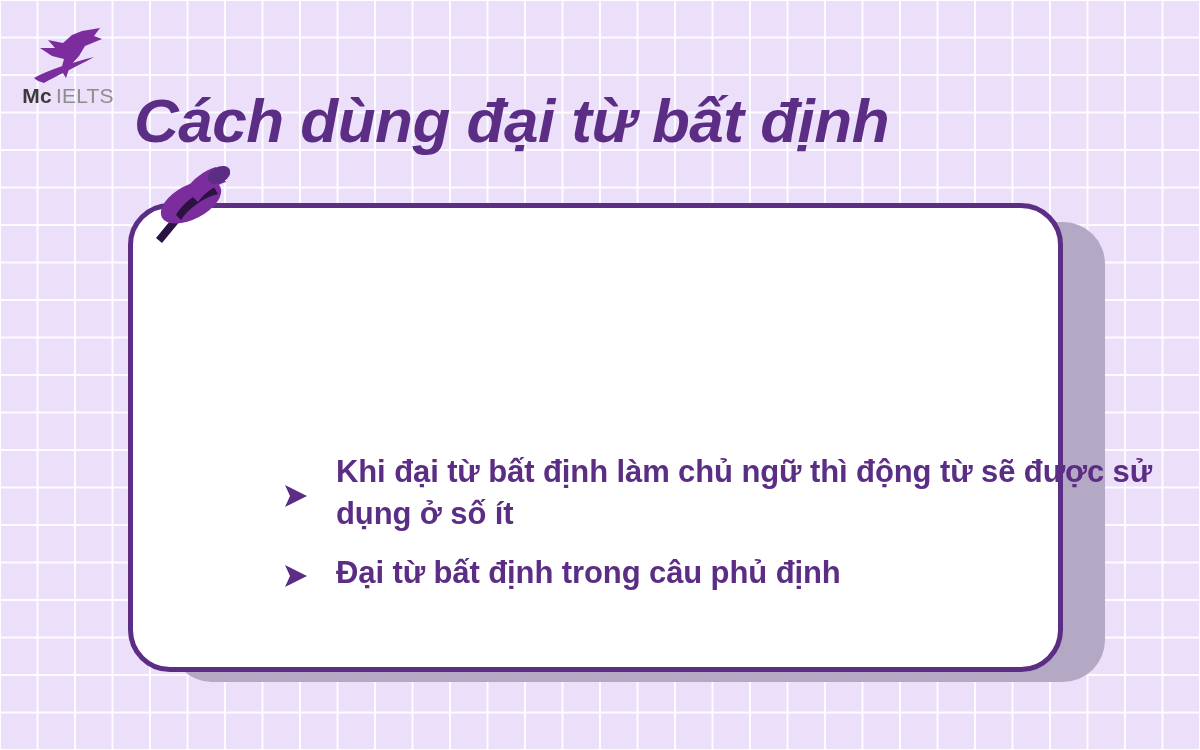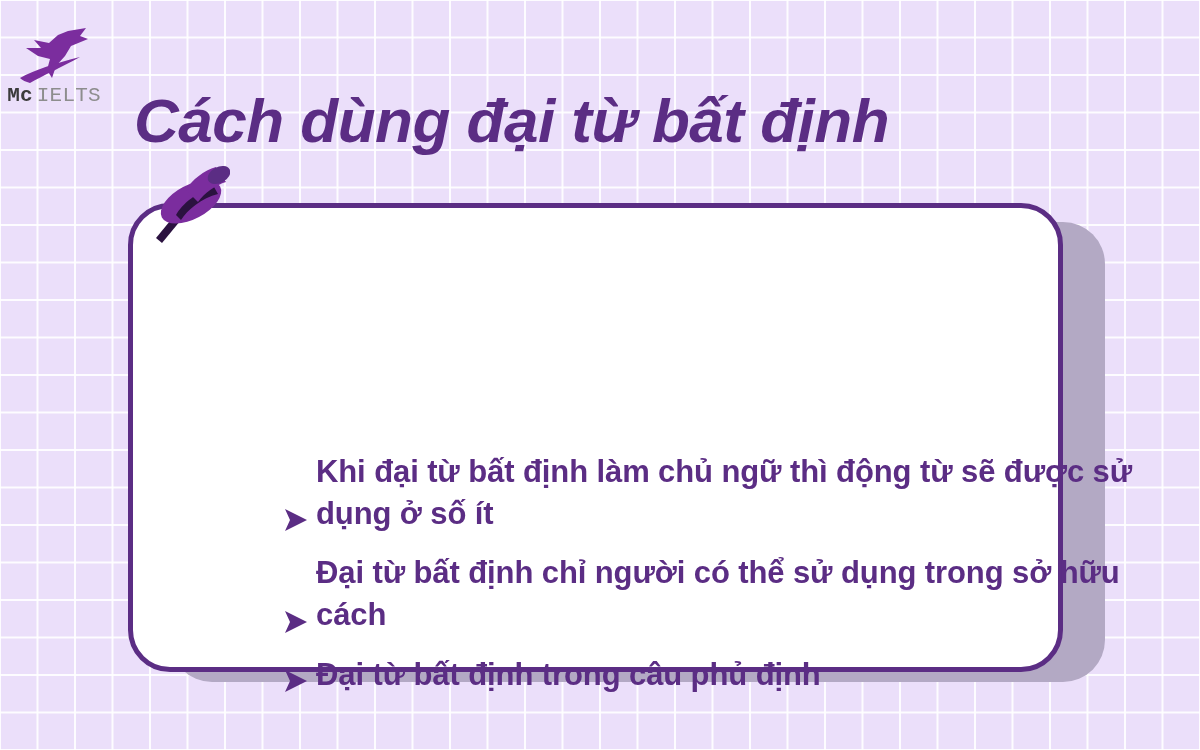--- a/index.html
+++ b/index.html
@@ -22,25 +22,24 @@
     background-image:
       linear-gradient(to right, rgba(255,255,255,0.92) 2px, transparent 2px),
       linear-gradient(to bottom, rgba(255,255,255,0.92) 2px, transparent 2px);
     background-size: 37.5px 37.5px;
     background-position: -1px -1px;
   }
 
   
   #logo {
     position: absolute;
-    left: 0;
+    left: 14px;
     top: 26px;
     width: 108px;
     height: 92px;
-    font-family: Liberation Mono, monospace;
   }
   #logo-bird {
     position: absolute;
     left: 8px;
     top: 0;
     width: 92px;
     height: 58px;
   }
   #logo-wordmark {
     position: absolute;
@@ -109,22 +108,23 @@
 
   
   #bullets {
     position: absolute;
     left: 148px;
     top: 243px;
     width: 900px;
   }
   .bullet-row {
     display: flex;
-    align-items: flex-end;
+    align-items: center;
     margin-bottom: 17px;
+    gap: 20px;
   }
   .bullet-marker {
     flex: 0 0 auto;
     width: 30px;
     height: 30px;
     margin-top: 6px;
     margin-right: 5px;
   }
   .bullet-text {
     flex: 1 1 auto;
@@ -158,26 +158,20 @@
     <div id="bullets">
 
       <div class="bullet-row">
         <svg class="bullet-marker" viewBox="0 0 30 30" xmlns="http://www.w3.org/2000/svg">
           <path d="M4 4 L26 15 L4 26 L9 15 Z" fill="#5b2d84"></path>
         </svg>
         <div class="bullet-text">Khi đại từ bất định làm chủ ngữ thì động từ sẽ được sử dụng ở số ít</div>
       </div>
 
 
-      <div class="bullet-row">
-        <svg class="bullet-marker" viewBox="0 0 30 30" xmlns="http://www.w3.org/2000/svg">
-          <path d="M4 4 L26 15 L4 26 L9 15 Z" fill="#5b2d84"></path>
-        </svg>
-        <div class="bullet-text">Đại từ bất định chỉ người có thể sử dụng trong sở hữu cách</div>
-      </div>
 
       <div class="bullet-row">
         <svg class="bullet-marker" viewBox="0 0 30 30" xmlns="http://www.w3.org/2000/svg">
           <path d="M4 4 L26 15 L4 26 L9 15 Z" fill="#5b2d84"></path>
         </svg>
         <div class="bullet-text">Đại từ bất định trong câu phủ định</div>
       </div>
 
     </div>
   </div>

